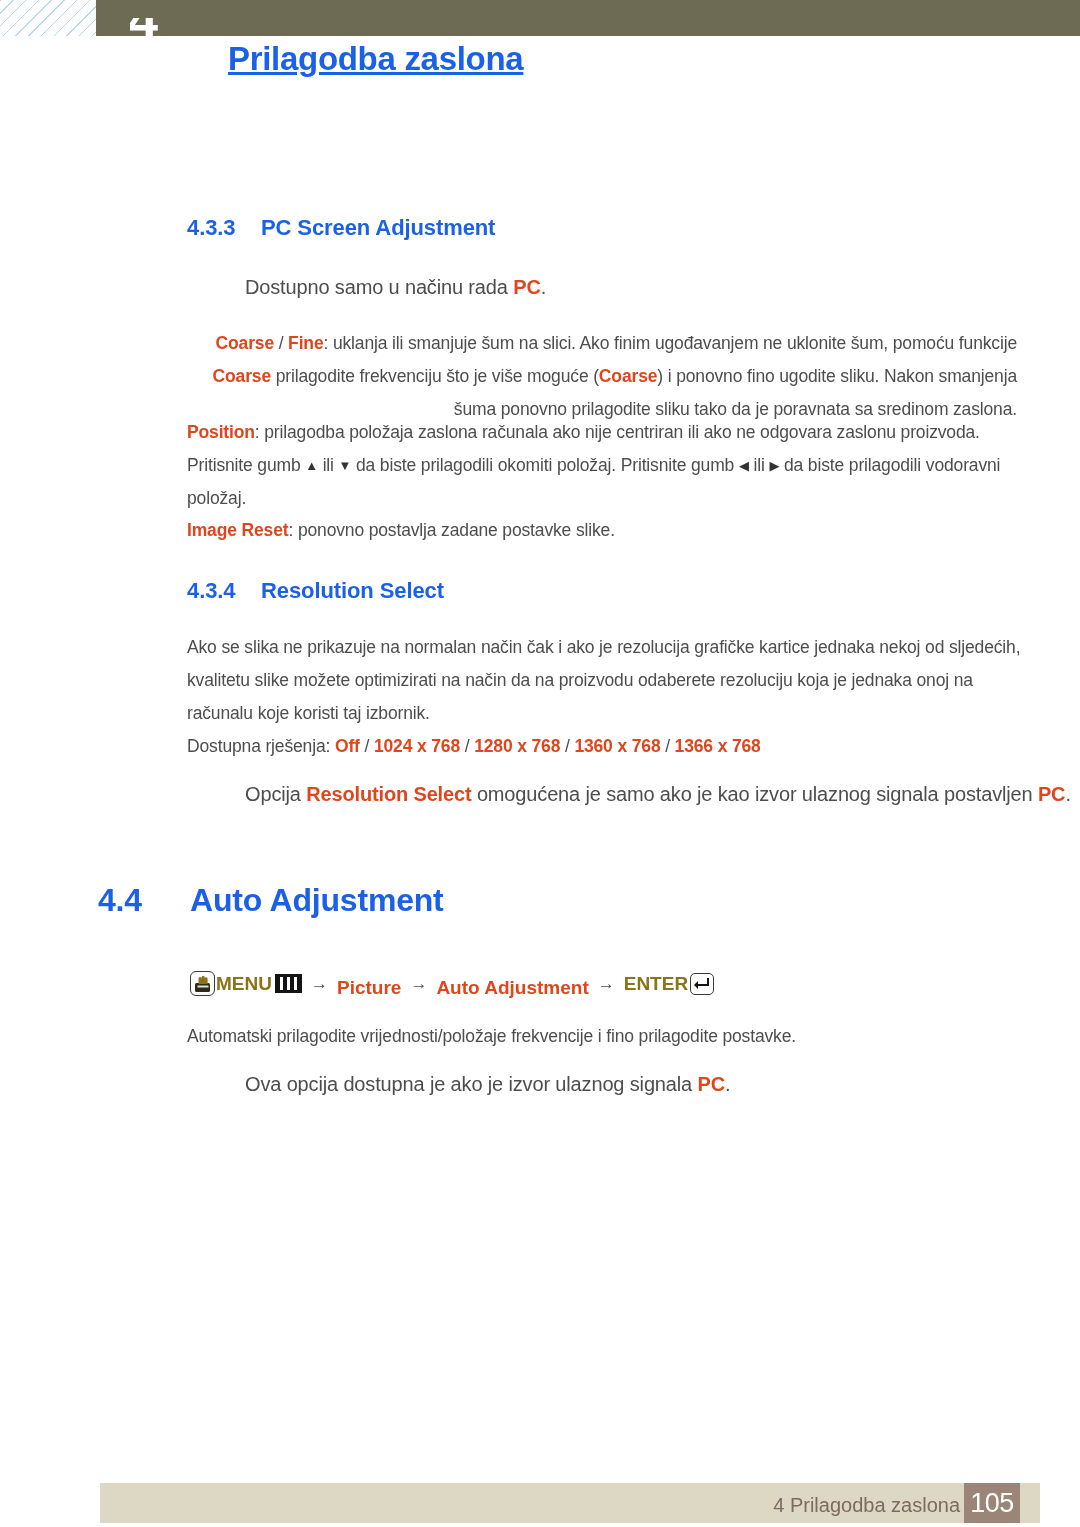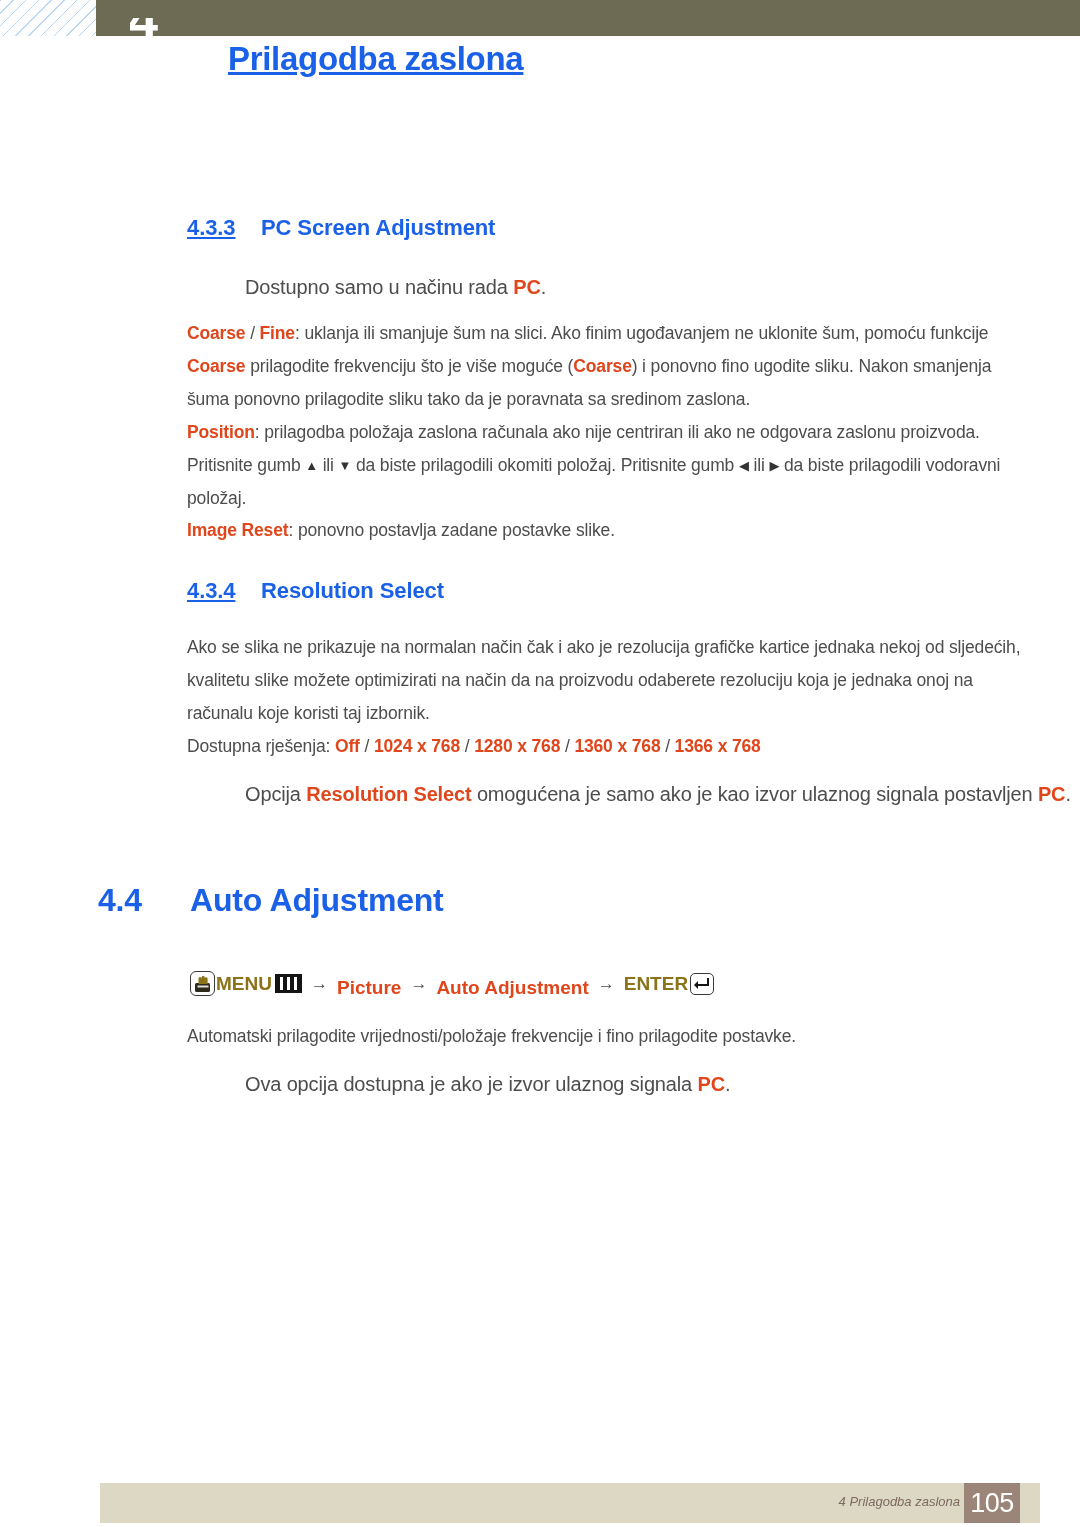--- a/index.html
+++ b/index.html
@@ -82,21 +82,20 @@
     position: absolute;
     font-size: 22px;
     font-weight: bold;
     color: #1a61e8;
     letter-spacing: -0.1px;
     white-space: nowrap;
   }
   .h3 .num {
     display: inline-block;
     width: 74px;
-    text-decoration: underline;
   }
 
   .h2 {
     position: absolute;
     font-size: 32px;
     font-weight: bold;
     color: #1a61e8;
     letter-spacing: -0.2px;
     white-space: nowrap;
   }
@@ -207,24 +206,23 @@
     left: 100px;
     top: 1483px;
     width: 940px;
     height: 40px;
     background: #ddd8c3;
   }
   .footer-text {
     position: absolute;
     right: 80px;
     top: 11px;
-    font-size: 13px;
+    font-size: 20px;
     color: #7d6a62;
     white-space: nowrap;
-    font-style: italic;
   }
   .footer-page {
     position: absolute;
     right: 20px;
     top: 0;
     width: 56px;
     height: 40px;
     background: #9b8578;
     color: #ffffff;
     font-size: 27px;
@@ -248,21 +246,21 @@
 <div class="content">
 
   <div class="h3" style="top:215px; left:187px;">
     <span class="num">4.3.3</span><span>PC Screen Adjustment</span>
   </div>
 
   <div class="para indent" style="top:271px; left:245px;">
     <span>Dostupno samo u načinu rada </span><span class="kw">PC</span><span>.</span>
   </div>
 
-  <div class="para" style="top:317px; left:187px; width:830px;">
+  <div class="para" style="top:327px; left:187px; width:830px;text-align:right;">
     <span class="kw">Coarse</span><span class="sep"> / </span><span class="kw">Fine</span><span>: uklanja ili smanjuje šum na slici. Ako finim ugođavanjem ne uklonite šum, pomoću funkcije</span>
     <span class="kw">Coarse</span><span> prilagodite frekvenciju što je više moguće (</span><span class="kw">Coarse</span><span>) i ponovno fino ugodite sliku. Nakon smanjenja</span>
     <span>šuma ponovno prilagodite sliku tako da je poravnata sa sredinom zaslona.</span>
   </div>
 
   <div class="para" style="top:416px; left:187px; width:830px;">
     <span class="kw">Position</span><span>: prilagodba položaja zaslona računala ako nije centriran ili ako ne odgovara zaslonu proizvoda.</span>
     <span>Pritisnite gumb </span><span class="arrowglyph">▲</span><span> ili </span><span class="arrowglyph">▼</span><span> da biste prilagodili okomiti položaj. Pritisnite gumb </span><span class="arrowglyph">◀</span><span> ili </span><span class="arrowglyph">▶</span><span> da biste prilagodili</span>
     <span>vodoravni položaj.</span>
   </div>

